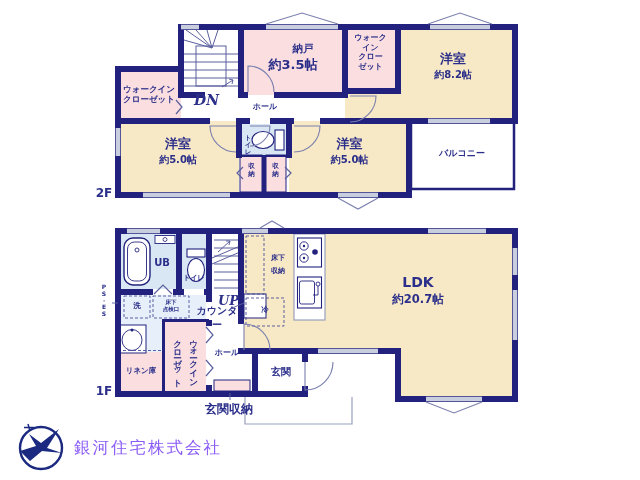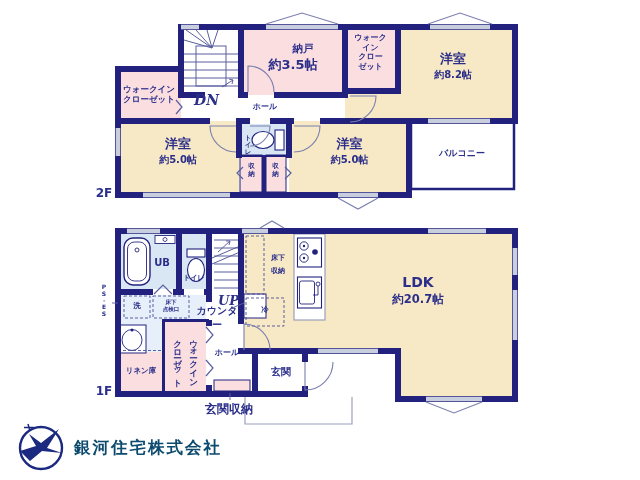--- a/index.html
+++ b/index.html
@@ -3,21 +3,21 @@
 <meta charset="utf-8">
 <style>
   html,body{margin:0;padding:0;background:#fff;}
   #canvas{position:relative;width:640px;height:480px;background:#ffffff;overflow:hidden;
           font-family:"DejaVu Sans","Liberation Sans",sans-serif;}
   #plan-svg{position:absolute;left:0;top:0;}
   .t{position:absolute;color:#2b2f8a;font-weight:bold;text-align:center;
      white-space:pre-line;pointer-events:none;}
   .stair-label{font-family:"DejaVu Serif","Liberation Serif",serif;font-style:italic;}
   .vert{writing-mode:vertical-rl;text-orientation:upright;}
-  .company{color:#0c4a6e;letter-spacing:2px;text-align:left;font-weight:bold;}
+  .company{color:#8b5cf6;letter-spacing:2px;text-align:left;font-weight:normal;}
   .floor-tag{font-size:12px;}
 </style>
 </head>
 <body>
 
 <div id="canvas">
 
 <svg id="plan-svg" width="640" height="480" viewBox="0 0 640 480">
 
   <g>

